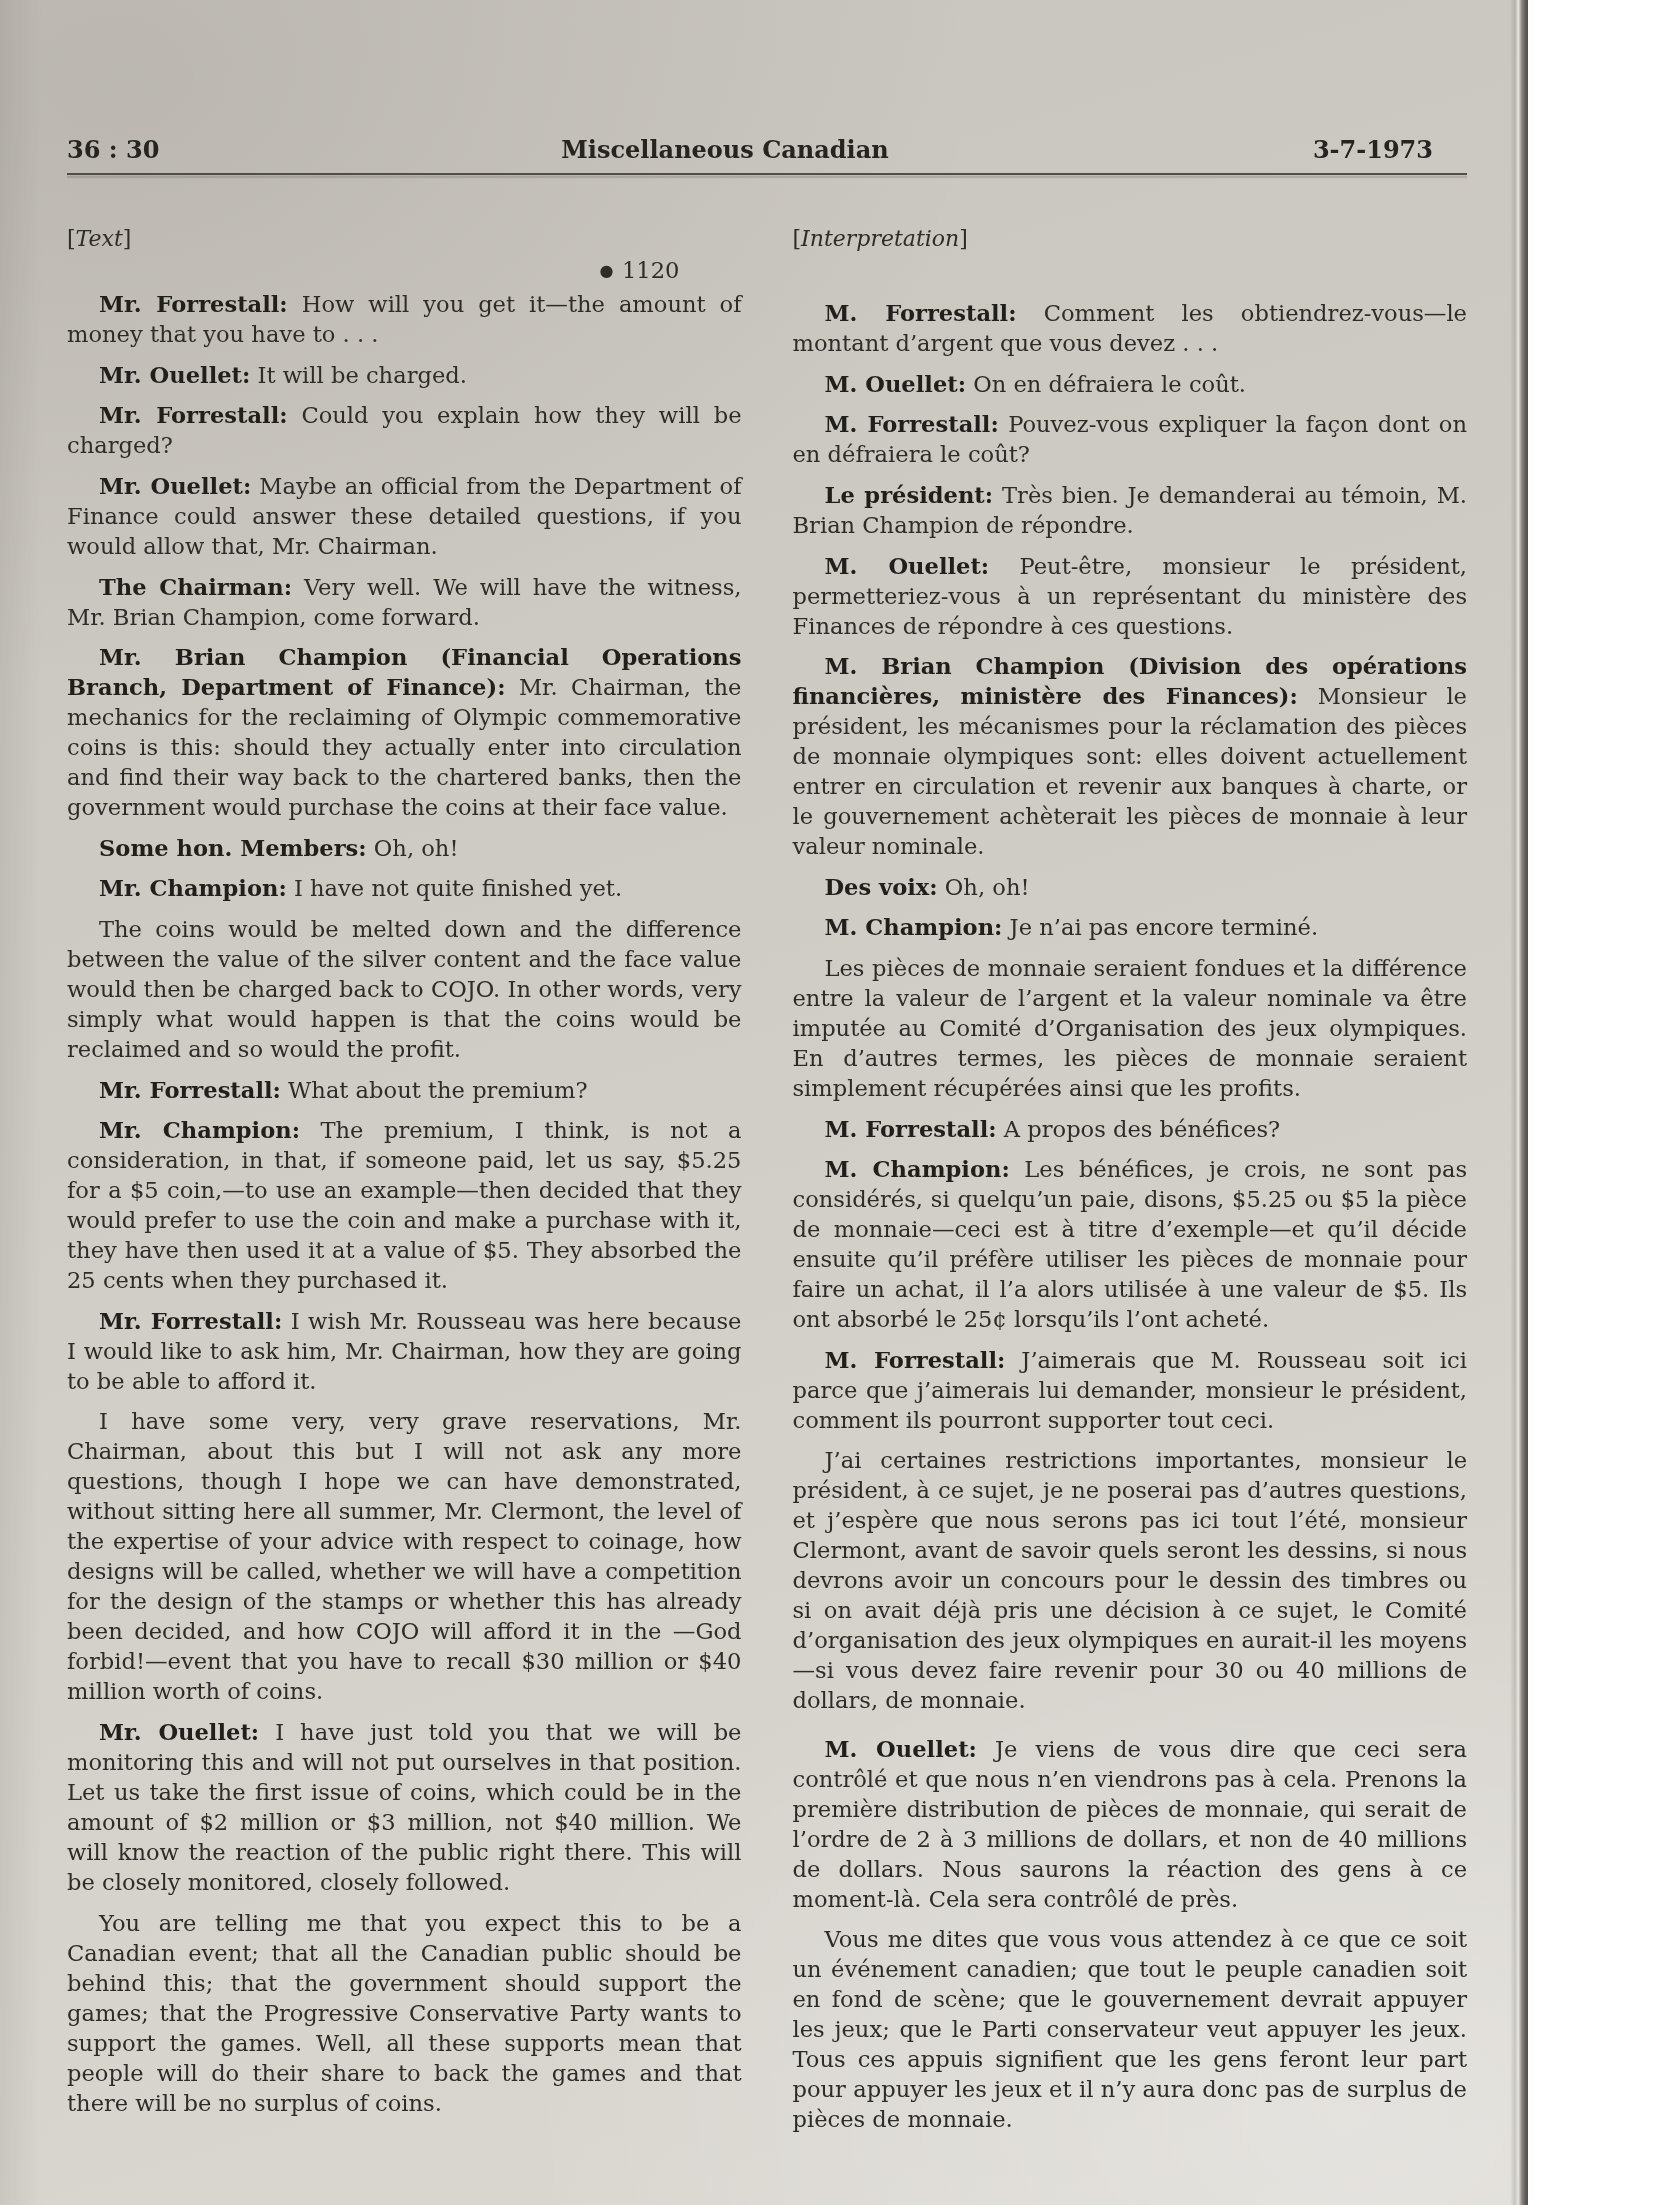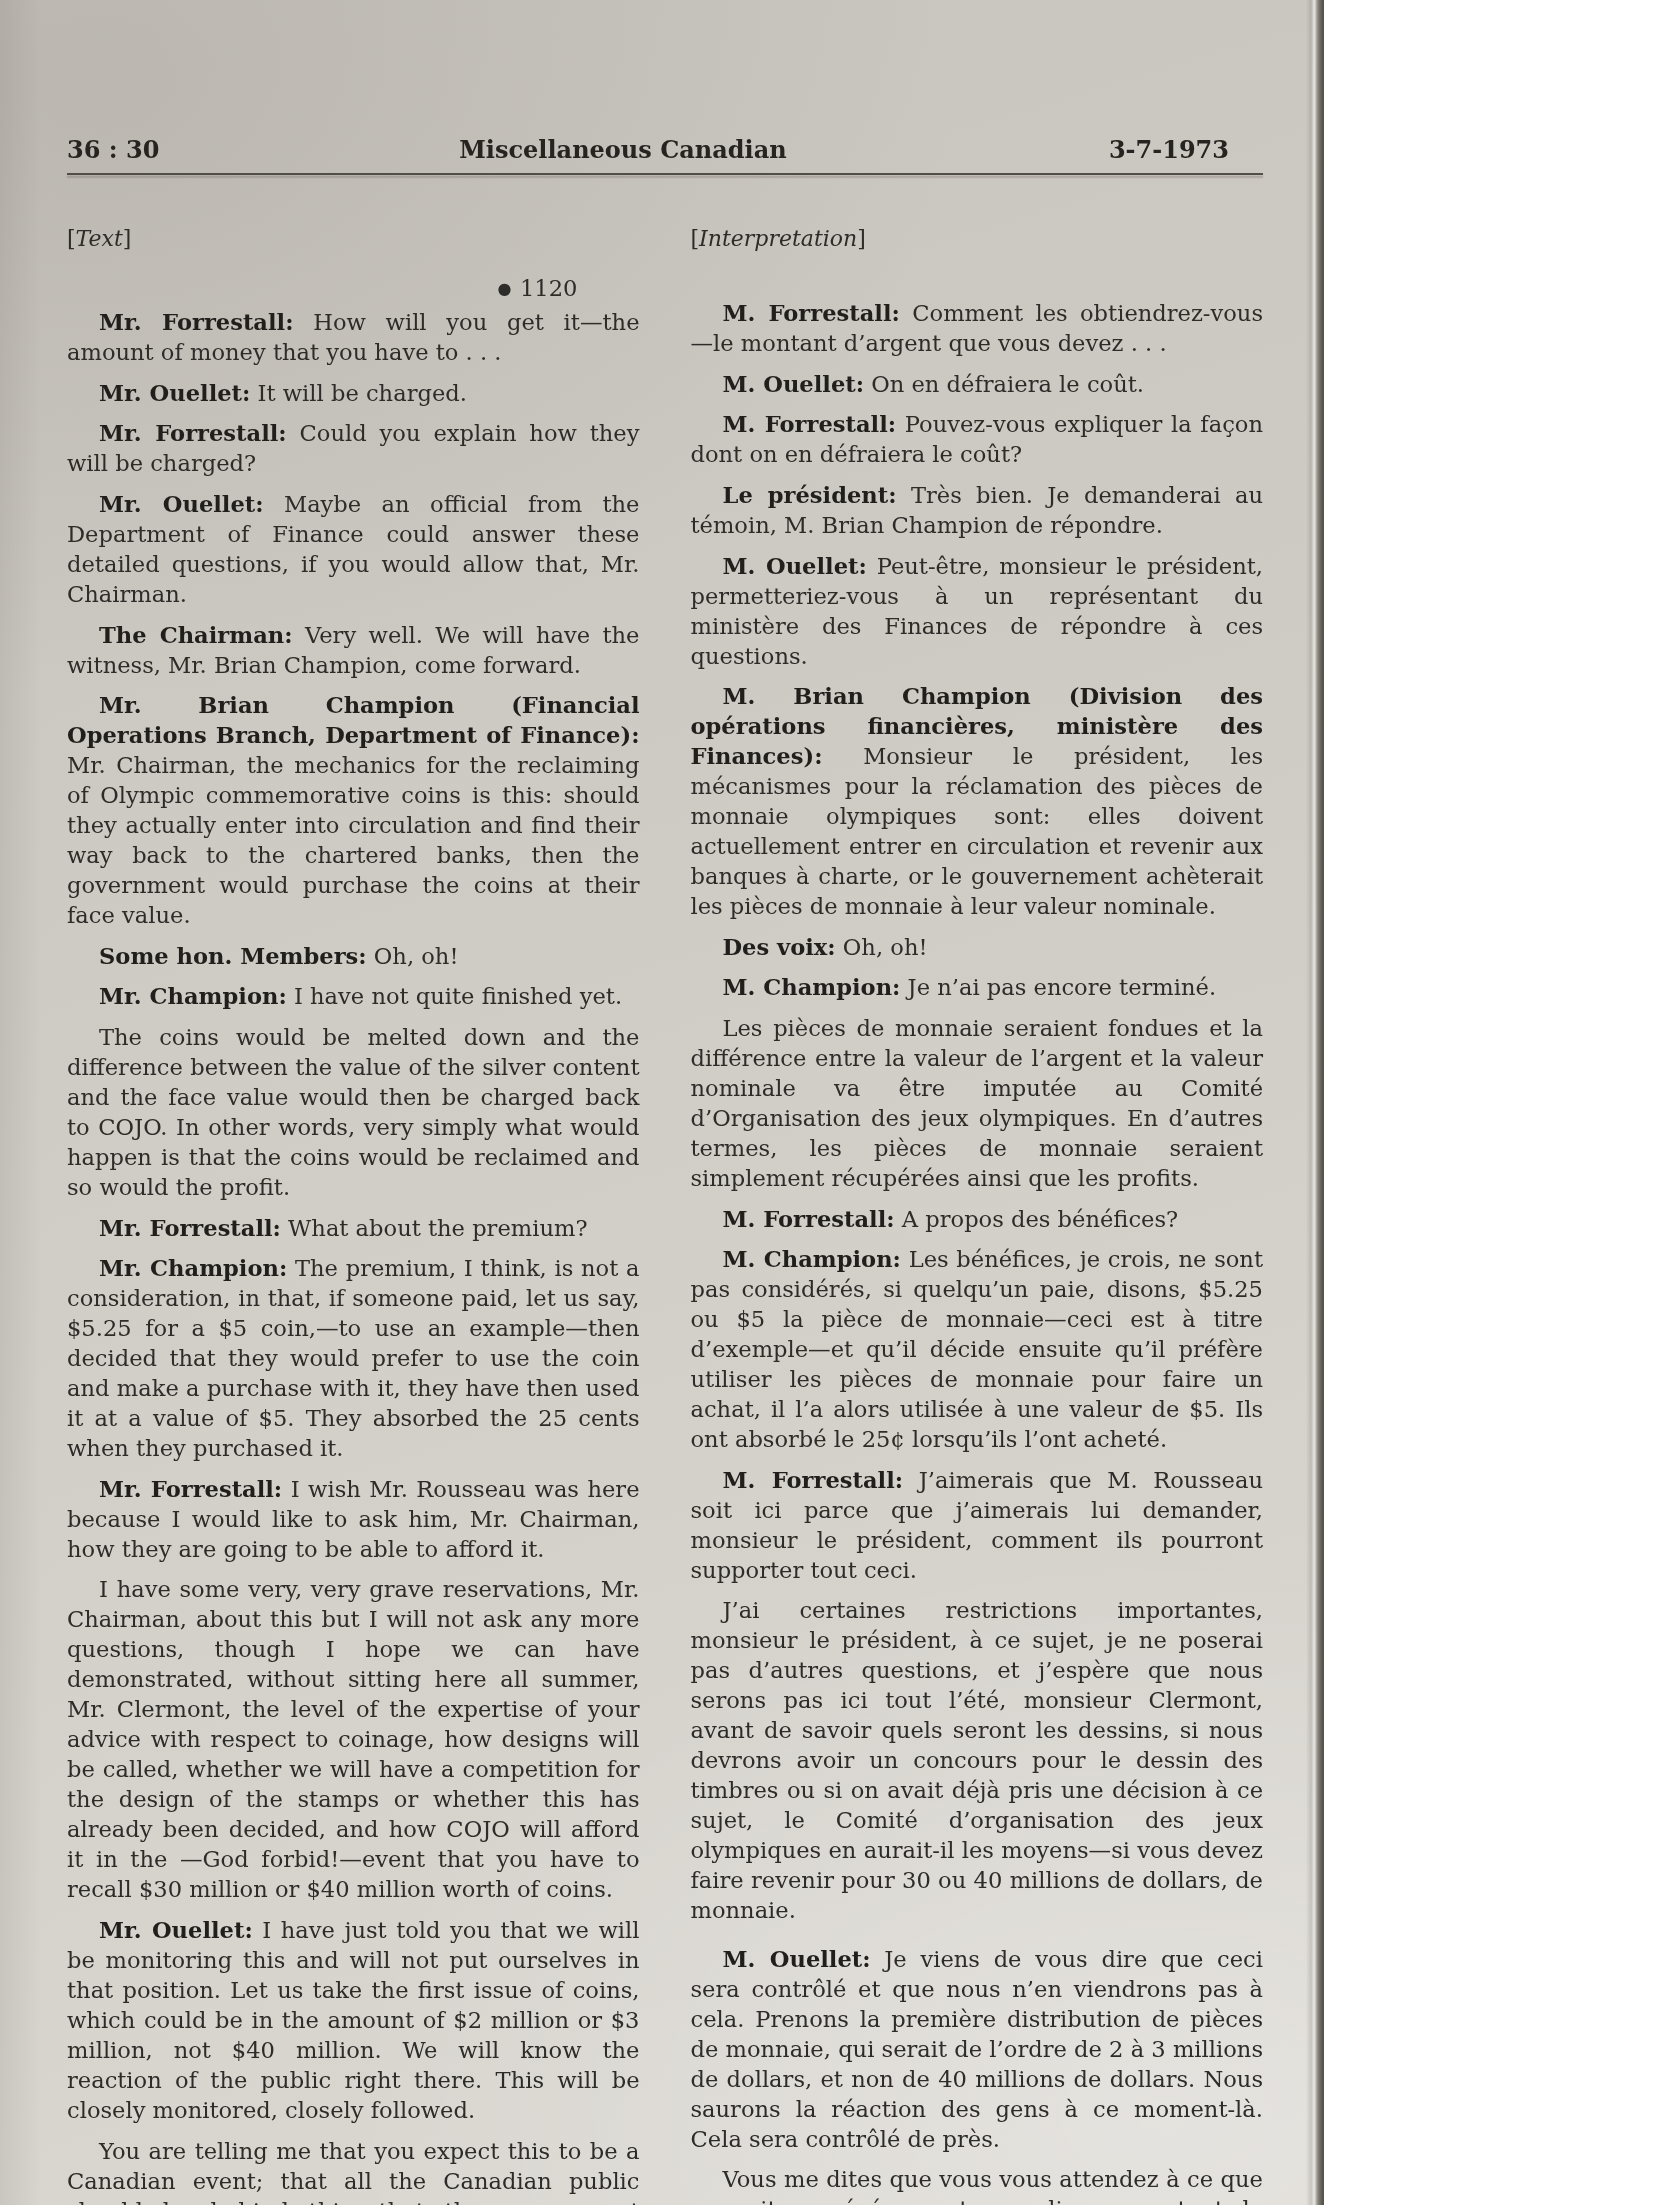--- a/index.html
+++ b/index.html
@@ -2,21 +2,21 @@
 <html style="font-size:11.3px"><head>
 <meta charset="utf-8">
 <style>
   html, body {
     margin: 0; padding: 0;
     width: 1672px; height: 2205px;
     overflow: hidden;
   }
   .scan {
     position: relative;
-    width: 1324px; height: 2205px;
+    width: 1528px; height: 2205px;
     overflow: hidden;
     font-family: "DejaVu Serif", "Liberation Serif", serif;
     color: #2e2c29;
     background:
       radial-gradient(ellipse 1340px 917px at 88% 96%, rgba(255,255,255,0.28), rgba(255,255,255,0) 62%),
       radial-gradient(ellipse 1481px 1058px at 8% 4%, rgba(62,57,49,0.10), rgba(62,57,49,0) 58%),
       linear-gradient(163deg, #c8c4be 0%, #cecac4 38%, #d6d3cd 72%, #dcd9d3 100%);
   }
   
   .scan::after {
@@ -66,21 +66,21 @@
   .col {
     flex: 1;
     font-size: 22.6px;
     line-height: 30px;
   }
   .collabel { font-size: 22px; }
   .collabel .inner { font-style: italic; }
   .timestamp {
     text-align: right;
     padding-right: 62px;
-    margin-top: 19px;
+    margin-top: 1px;
   }
   .timestamp .bullet {
     font-size: 16px;
     vertical-align: 2.1px;
     margin-right: 8.5px;
   }
   .paras { margin-top: 3px; }
   .col.right .paras { margin-top: 44px; }
   .paras p {
     margin: 0 0 10.6px 0;

